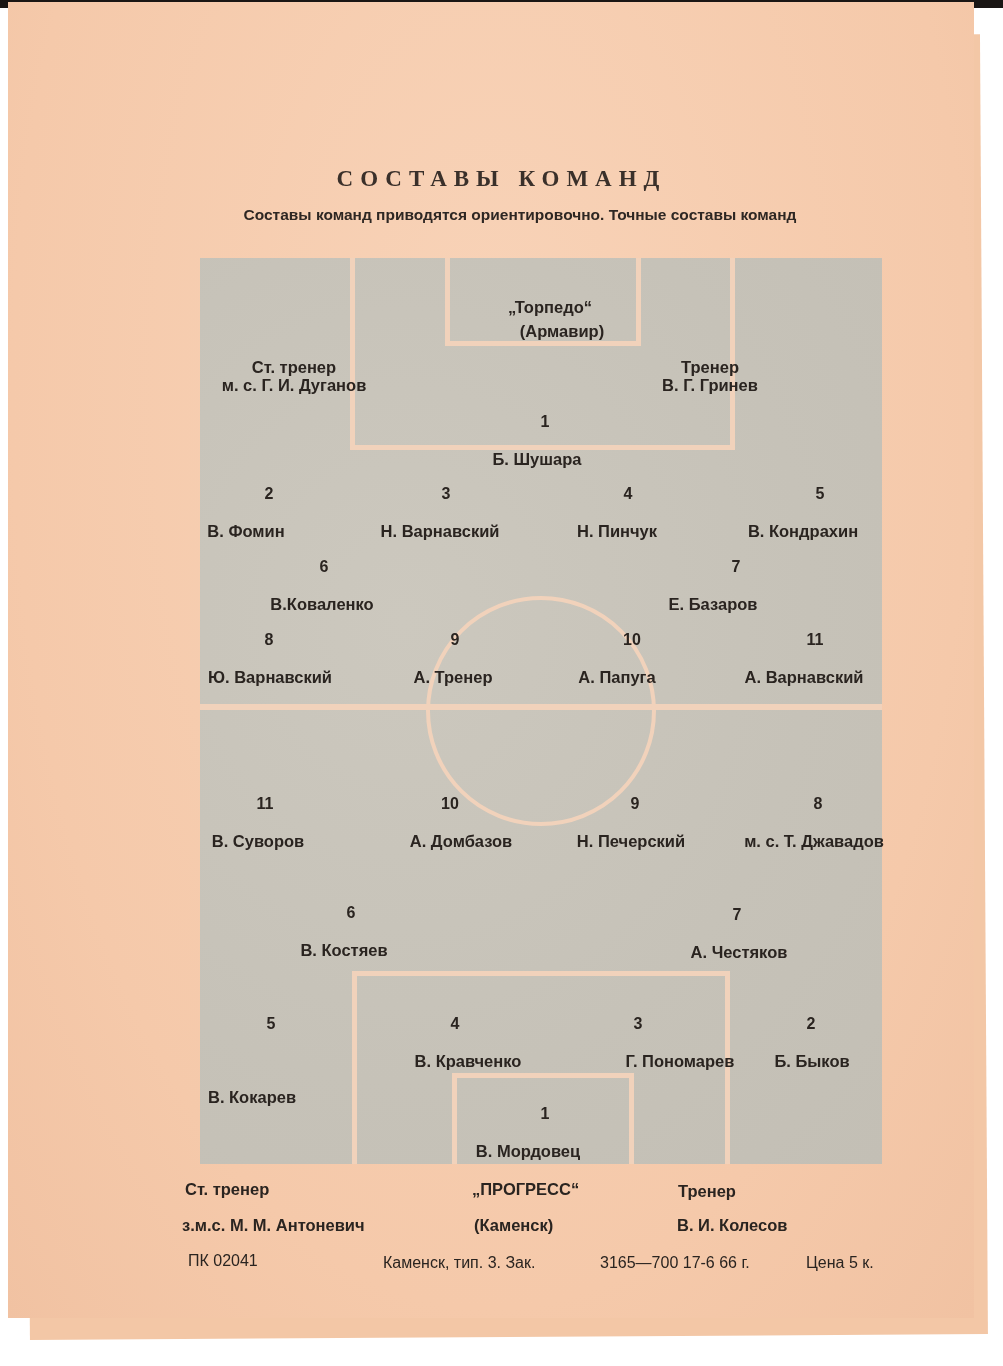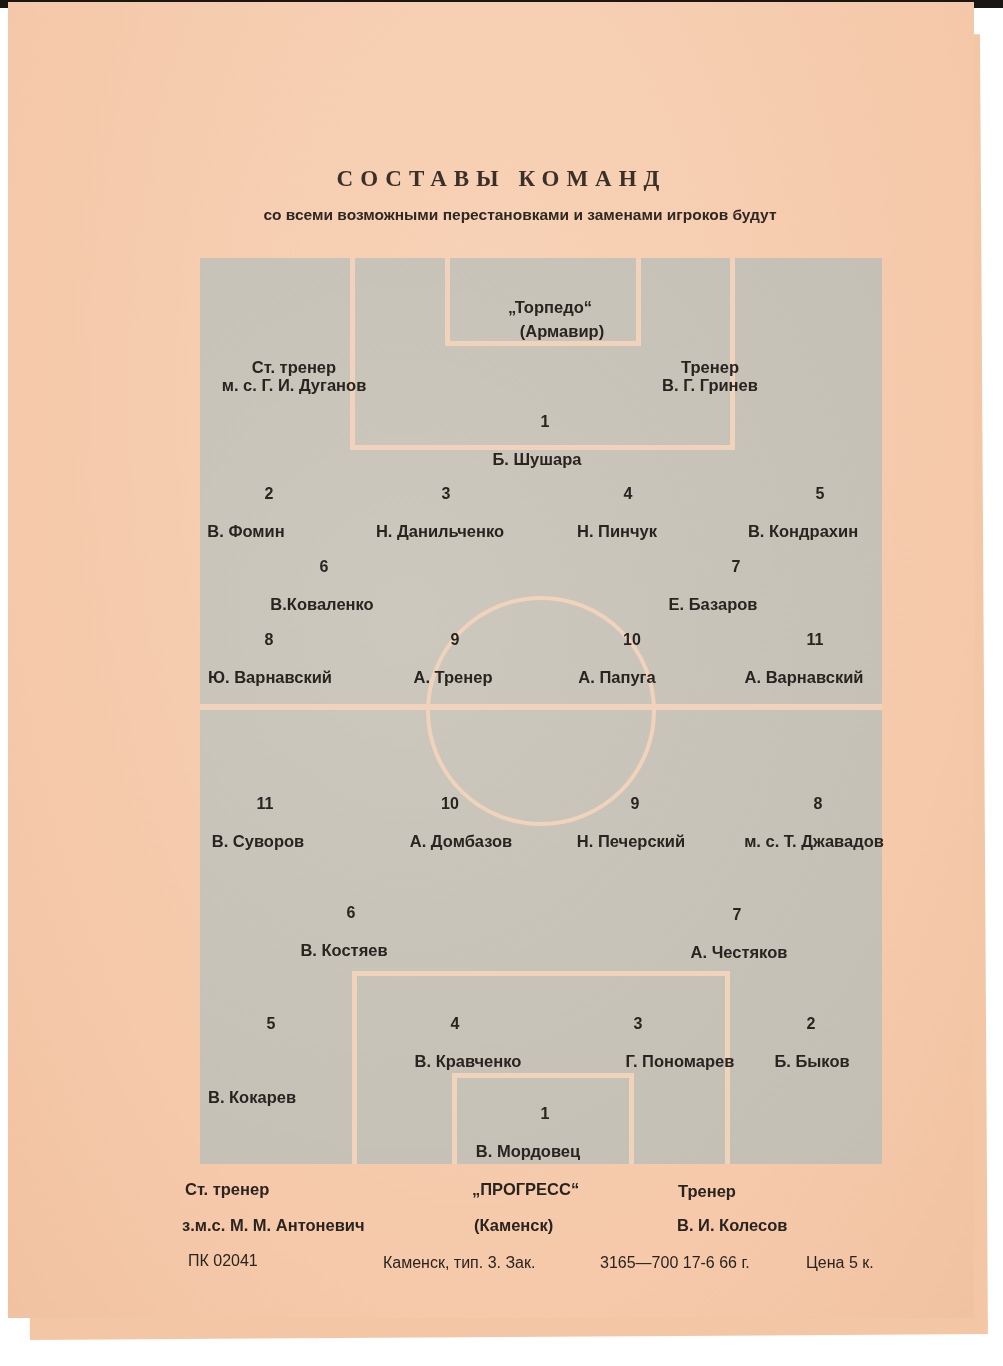--- a/index.html
+++ b/index.html
@@ -49,21 +49,21 @@
 </head>
 <body>
 
 <div class="topbar"></div>
 <div class="sheet-under"></div>
 
 <div class="sheet"></div>
 
 <div class="title">СОСТАВЫ КОМАНД</div>
 <div class="intro">
-  <div>со всеми возможными перестановками и заменами игроков будут</div>
+  <div>Составы команд приводятся ориентировочно. Точные составы команд</div>
 </div>
 
 <div class="field">
 
   <div class="line" style="left:150px;top:0;width:5px;height:192px;"></div>
   <div class="line" style="left:530px;top:0;width:5px;height:192px;"></div>
   <div class="line" style="left:150px;top:187px;width:385px;height:5px;"></div>
 
   <div class="line" style="left:245px;top:0;width:5px;height:88px;"></div>
   <div class="line" style="left:436px;top:0;width:5px;height:88px;"></div>
@@ -91,21 +91,21 @@
   <div>Тренер</div>
   <div>В. Г. Гринев</div>
 </div>
 
 <div class="t num" style="left:545px;top:413px;">1</div>
 <div class="t" style="left:537px;top:450px;">Б. Шушара</div>
 
 <div class="t num" style="left:269px;top:485px;">2</div>
 <div class="t" style="left:246px;top:522px;">В. Фомин</div>
 <div class="t num" style="left:446px;top:485px;">3</div>
-<div class="t" style="left:440px;top:522px;">Н. Данильченко</div>
+<div class="t" style="left:440px;top:522px;">Н. Варнавский</div>
 <div class="t num" style="left:628px;top:485px;">4</div>
 <div class="t" style="left:617px;top:522px;">Н. Пинчук</div>
 <div class="t num" style="left:820px;top:485px;">5</div>
 <div class="t" style="left:803px;top:522px;">В. Кондрахин</div>
 
 <div class="t num" style="left:324px;top:558px;">6</div>
 <div class="t" style="left:322px;top:595px;">В.Коваленко</div>
 <div class="t num" style="left:736px;top:558px;">7</div>
 <div class="t" style="left:713px;top:595px;">Е. Базаров</div>
 

